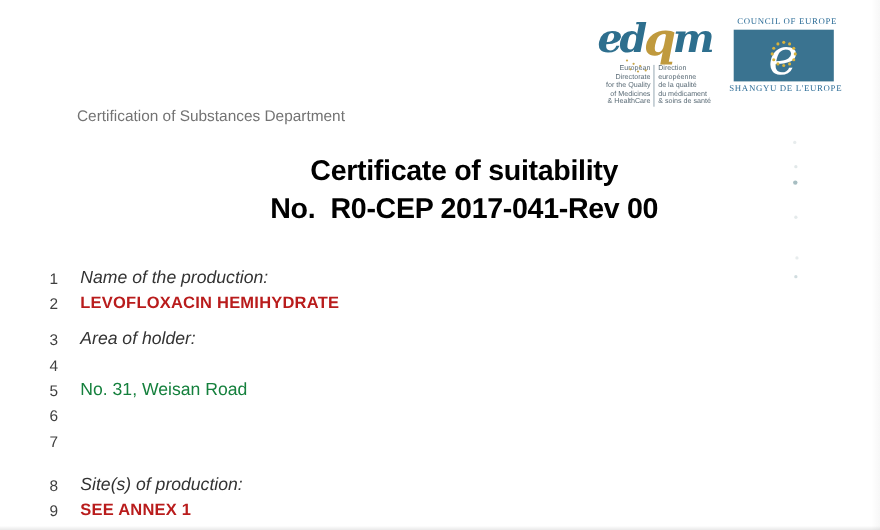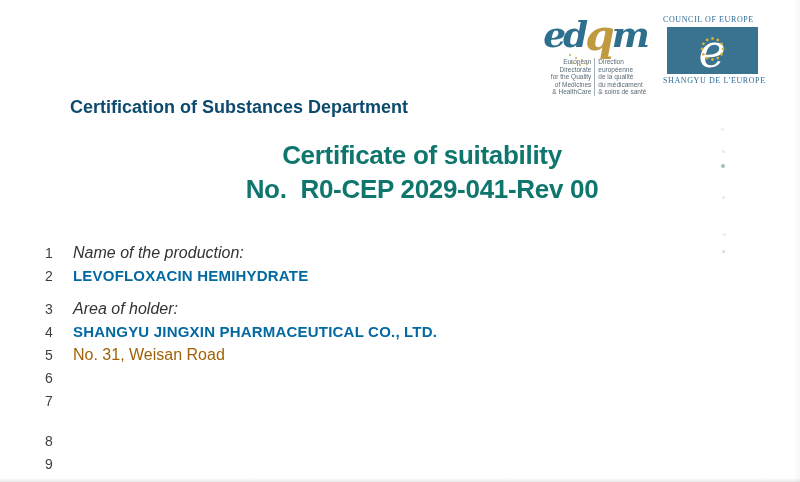--- a/index.html
+++ b/index.html
@@ -14,46 +14,46 @@
   .edqm-wordmark .wm-q{color:#c09a3e;font-size:42px;position:relative;top:3px;}
   .edqm-dots{position:absolute;left:38px;top:42px;width:2px;height:2px;border-radius:50%;
        background:#c9a74d;
        box-shadow:6px 3px 0 0 #c9a74d, 12px 5px 0 0 #c9a74d, 3px 8px 0 0 #c9a74d,
                   10px 10px 0 0 #c9a74d, 17px 9px 0 0 #c9a74d;}
   .edqm-taglines{display:flex;justify-content:center;margin-top:3px;
        font-size:6.5px;line-height:7.6px;color:#5a6b76;}
   .edqm-tag-en{text-align:right;padding-right:3px;border-right:1px solid #9fb0ba;}
   .edqm-tag-fr{text-align:left;padding-left:3px;}
 
-  .coe-logo{position:absolute;left:663px;top:15px;width:98px;text-align:left;}
+  .coe-logo{position:absolute;left:663px;top:15px;width:98px;text-align:right;}
   .coe-caption{font-family:"Liberation Serif",serif;font-size:8px;line-height:10px;
        letter-spacing:0.6px;color:#2d6d97;white-space:nowrap;}
   .coe-box{width:91px;height:47px;margin:2px auto 2px auto;background:#3a7390;
        position:relative;overflow:hidden;}
   .coe-box svg{display:block;}
 
   
-  .department{position:absolute;left:70px;top:97px;font-size:18px;font-weight:700;
-       color:#0c4a6e;}
+  .department{position:absolute;left:70px;top:97px;font-size:14px;font-weight:400;
+       color:#737373;}
 
   
   .title-block{position:absolute;left:44px;top:139px;width:756px;text-align:center;
-       font-weight:700;color:#0f766e;letter-spacing:-0.3px;}
+       font-weight:700;color:#000000;letter-spacing:-0.3px;}
   .title-line1{font-size:26px;line-height:33px;}
   .title-line2{font-size:26px;line-height:34px;white-space:pre;}
 
   
   .lines{position:absolute;left:0;top:241px;width:100%;}
   .row{display:flex;align-items:center;height:23px;}
   .row.gap-sm{margin-top:10px;}
   .row.gap-lg{margin-top:17px;}
   .num{width:28px;margin-left:45px;font-size:14px;color:#3f3f3f;flex:none;}
-  .txt{font-size:16px;color:#a16207;white-space:nowrap;}
+  .txt{font-size:16px;color:#15803d;white-space:nowrap;}
   .txt.italic{font-style:italic;color:#333333;}
-  .txt.bold{font-weight:700;font-size:15px;color:#0369a1;letter-spacing:0.2px;}
+  .txt.bold{font-weight:700;font-size:15px;color:#b91c1c;letter-spacing:0.2px;}
 
   
   .scan-speck{position:absolute;border-radius:50%;}
   .sp1{left:721px;top:128px;width:3px;height:3px;background:rgba(120,150,155,.18);}
   .sp2{left:722px;top:150px;width:3px;height:3px;background:rgba(120,150,155,.22);}
   .sp3{left:721px;top:164px;width:4px;height:4px;background:rgba(60,110,120,.45);}
   .sp4{left:722px;top:196px;width:3px;height:3px;background:rgba(120,150,155,.20);}
   .sp5{left:723px;top:233px;width:3px;height:3px;background:rgba(120,150,155,.18);}
   .sp6{left:722px;top:250px;width:3px;height:3px;background:rgba(100,140,150,.30);}
   .edge-bottom{position:absolute;left:0;right:0;bottom:0;height:4px;
@@ -108,55 +108,56 @@
         </g>
       </svg>
     </div>
     <div class="coe-caption">SHANGYU DE L'EUROPE</div>
   </div>
 
   <div class="department">Certification of Substances Department</div>
 
   <div class="title-block">
     <div class="title-line1">Certificate of suitability</div>
-    <div class="title-line2">No.  R0-CEP 2029-041-Rev 00</div>
+    <div class="title-line2">No.  R0-CEP 2017-041-Rev 00</div>
   </div>
 
   <div class="lines">
     <div class="row">
       <span class="num">1</span>
       <span class="txt italic">Name of the production:</span>
     </div>
     <div class="row">
       <span class="num">2</span>
       <span class="txt bold">LEVOFLOXACIN HEMIHYDRATE</span>
     </div>
     <div class="row gap-sm">
       <span class="num">3</span>
       <span class="txt italic">Area of holder:</span>
     </div>
     <div class="row">
       <span class="num">4</span>
-      <span class="txt bold">SHANGYU JINGXIN PHARMACEUTICAL CO., LTD.</span>
     </div>
     <div class="row">
       <span class="num">5</span>
       <span class="txt">No. 31, Weisan Road</span>
     </div>
     <div class="row">
       <span class="num">6</span>
     </div>
     <div class="row">
       <span class="num">7</span>
     </div>
     <div class="row gap-lg">
       <span class="num">8</span>
+      <span class="txt italic">Site(s) of production:</span>
     </div>
     <div class="row">
       <span class="num">9</span>
+      <span class="txt bold">SEE ANNEX 1</span>
     </div>
   </div>
 
   <div class="scan-speck sp1"></div>
   <div class="scan-speck sp2"></div>
   <div class="scan-speck sp3"></div>
   <div class="scan-speck sp4"></div>
   <div class="scan-speck sp5"></div>
   <div class="scan-speck sp6"></div>
   <div class="edge-bottom"></div>

